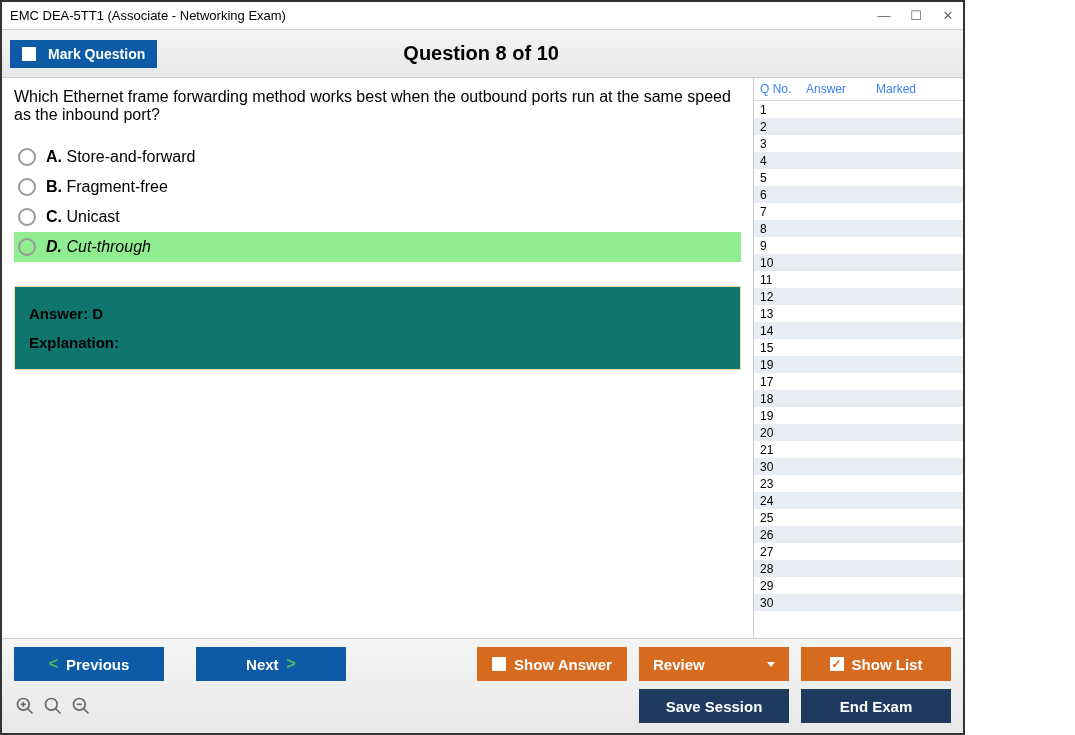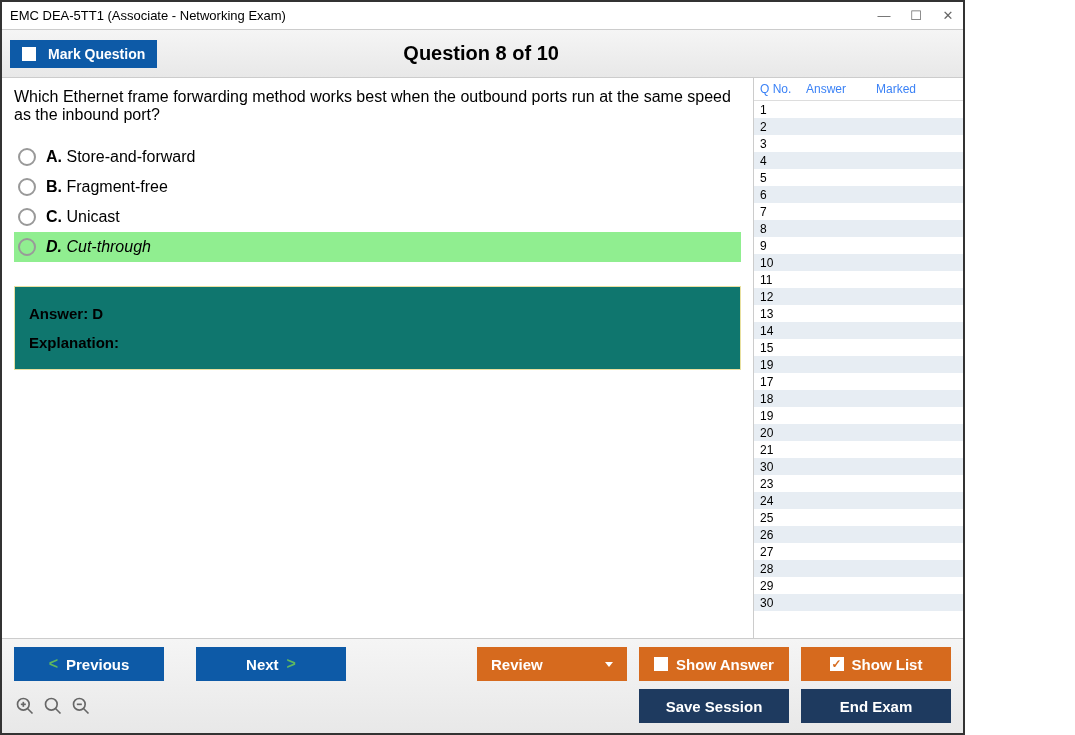--- a/index.html
+++ b/index.html
@@ -210,27 +210,27 @@
     <div class="footer-row">
       <button class="footer-btn btn-blue prev-btn">
         <span class="chevron" style="color:#5fb85f">&lt;</span>
         <span>Previous</span>
       </button>
       <button class="footer-btn btn-blue next-btn">
         <span>Next</span>
         <span class="chevron" style="color:#5fb85f">&gt;</span>
       </button>
       <div class="spacer"></div>
+      <button class="footer-btn btn-orange show-ans-btn">
+        <span class="chk" style="width:14px;height:14px;background:#fff"></span>
+        <span>Show Answer</span>
+      </button>
       <button class="footer-btn btn-orange review-btn">
         <span>Review</span>
         <span class="arrow-down"></span>
-      </button>
-      <button class="footer-btn btn-orange show-ans-btn">
-        <span class="chk" style="width:14px;height:14px;background:#fff"></span>
-        <span>Show Answer</span>
       </button>
       <button class="footer-btn btn-orange show-list-btn">
         <span class="chk-sm checked"></span>
         <span>Show List</span>
       </button>
     </div>
     <div class="footer-row" style="margin-bottom:0">
       <div class="zoom-row">
         <span class="zoom-icon">
           <svg viewBox="0 0 24 24" fill="none" stroke="#666" stroke-width="2">

